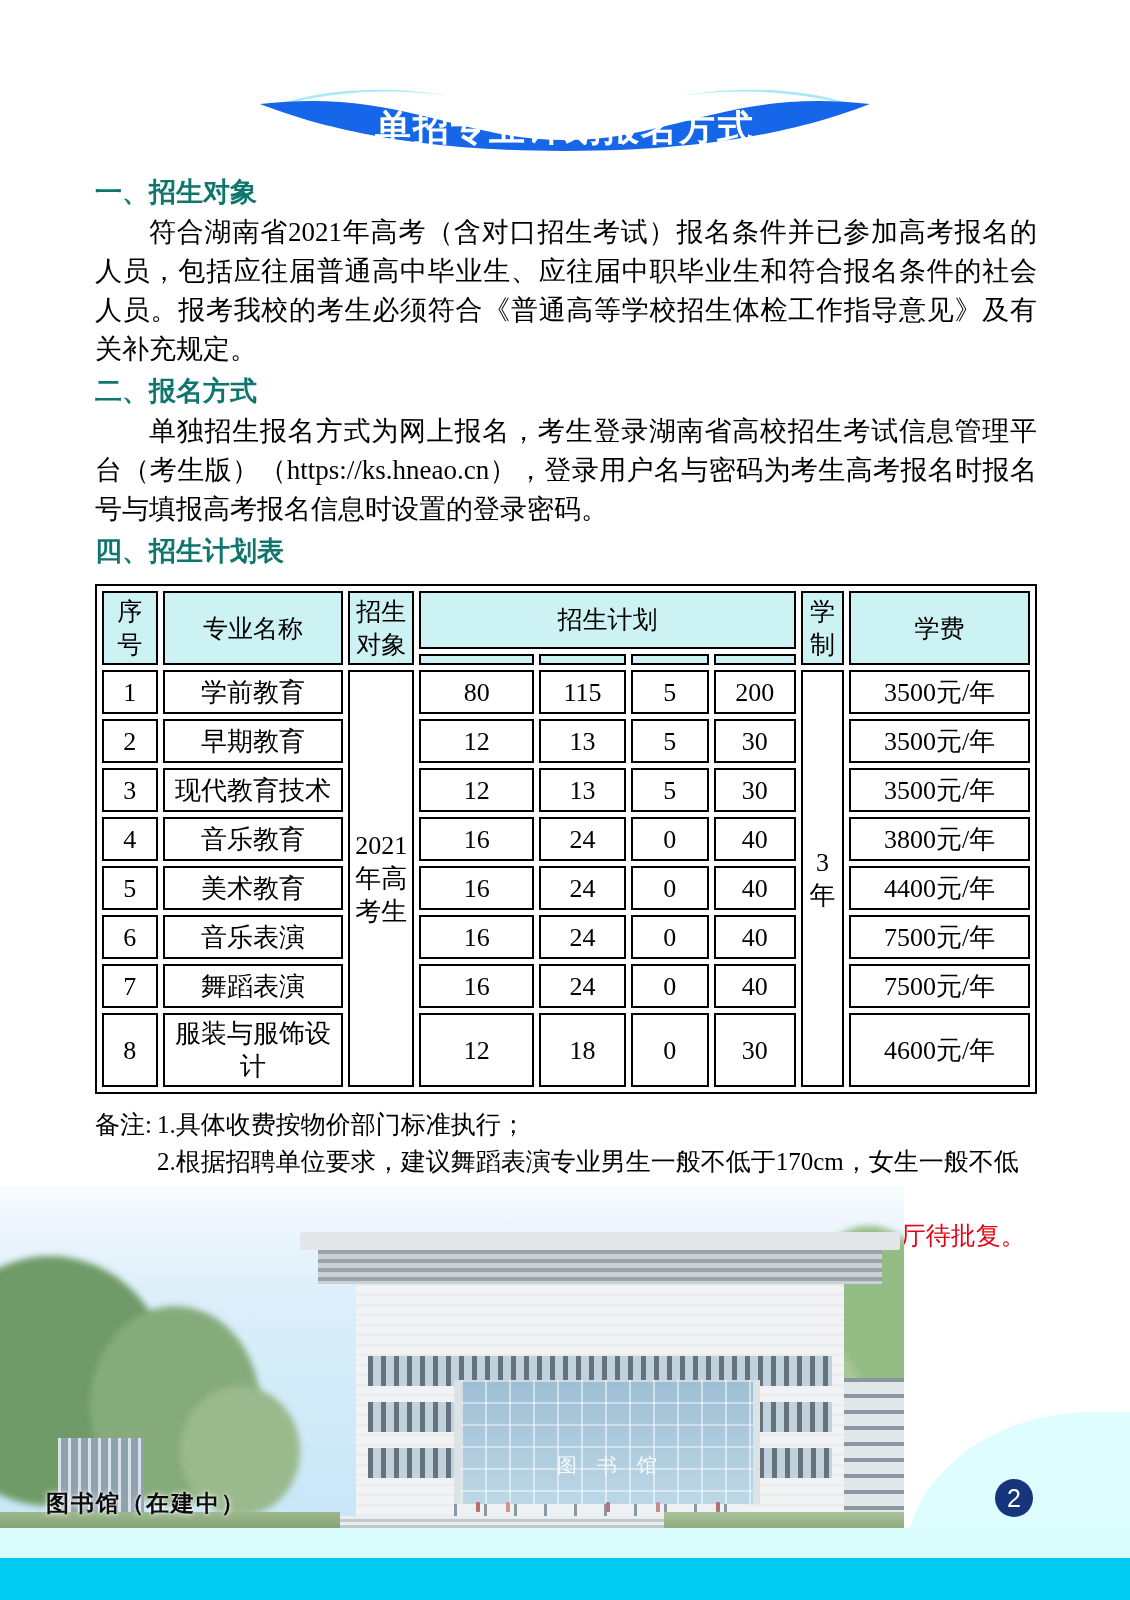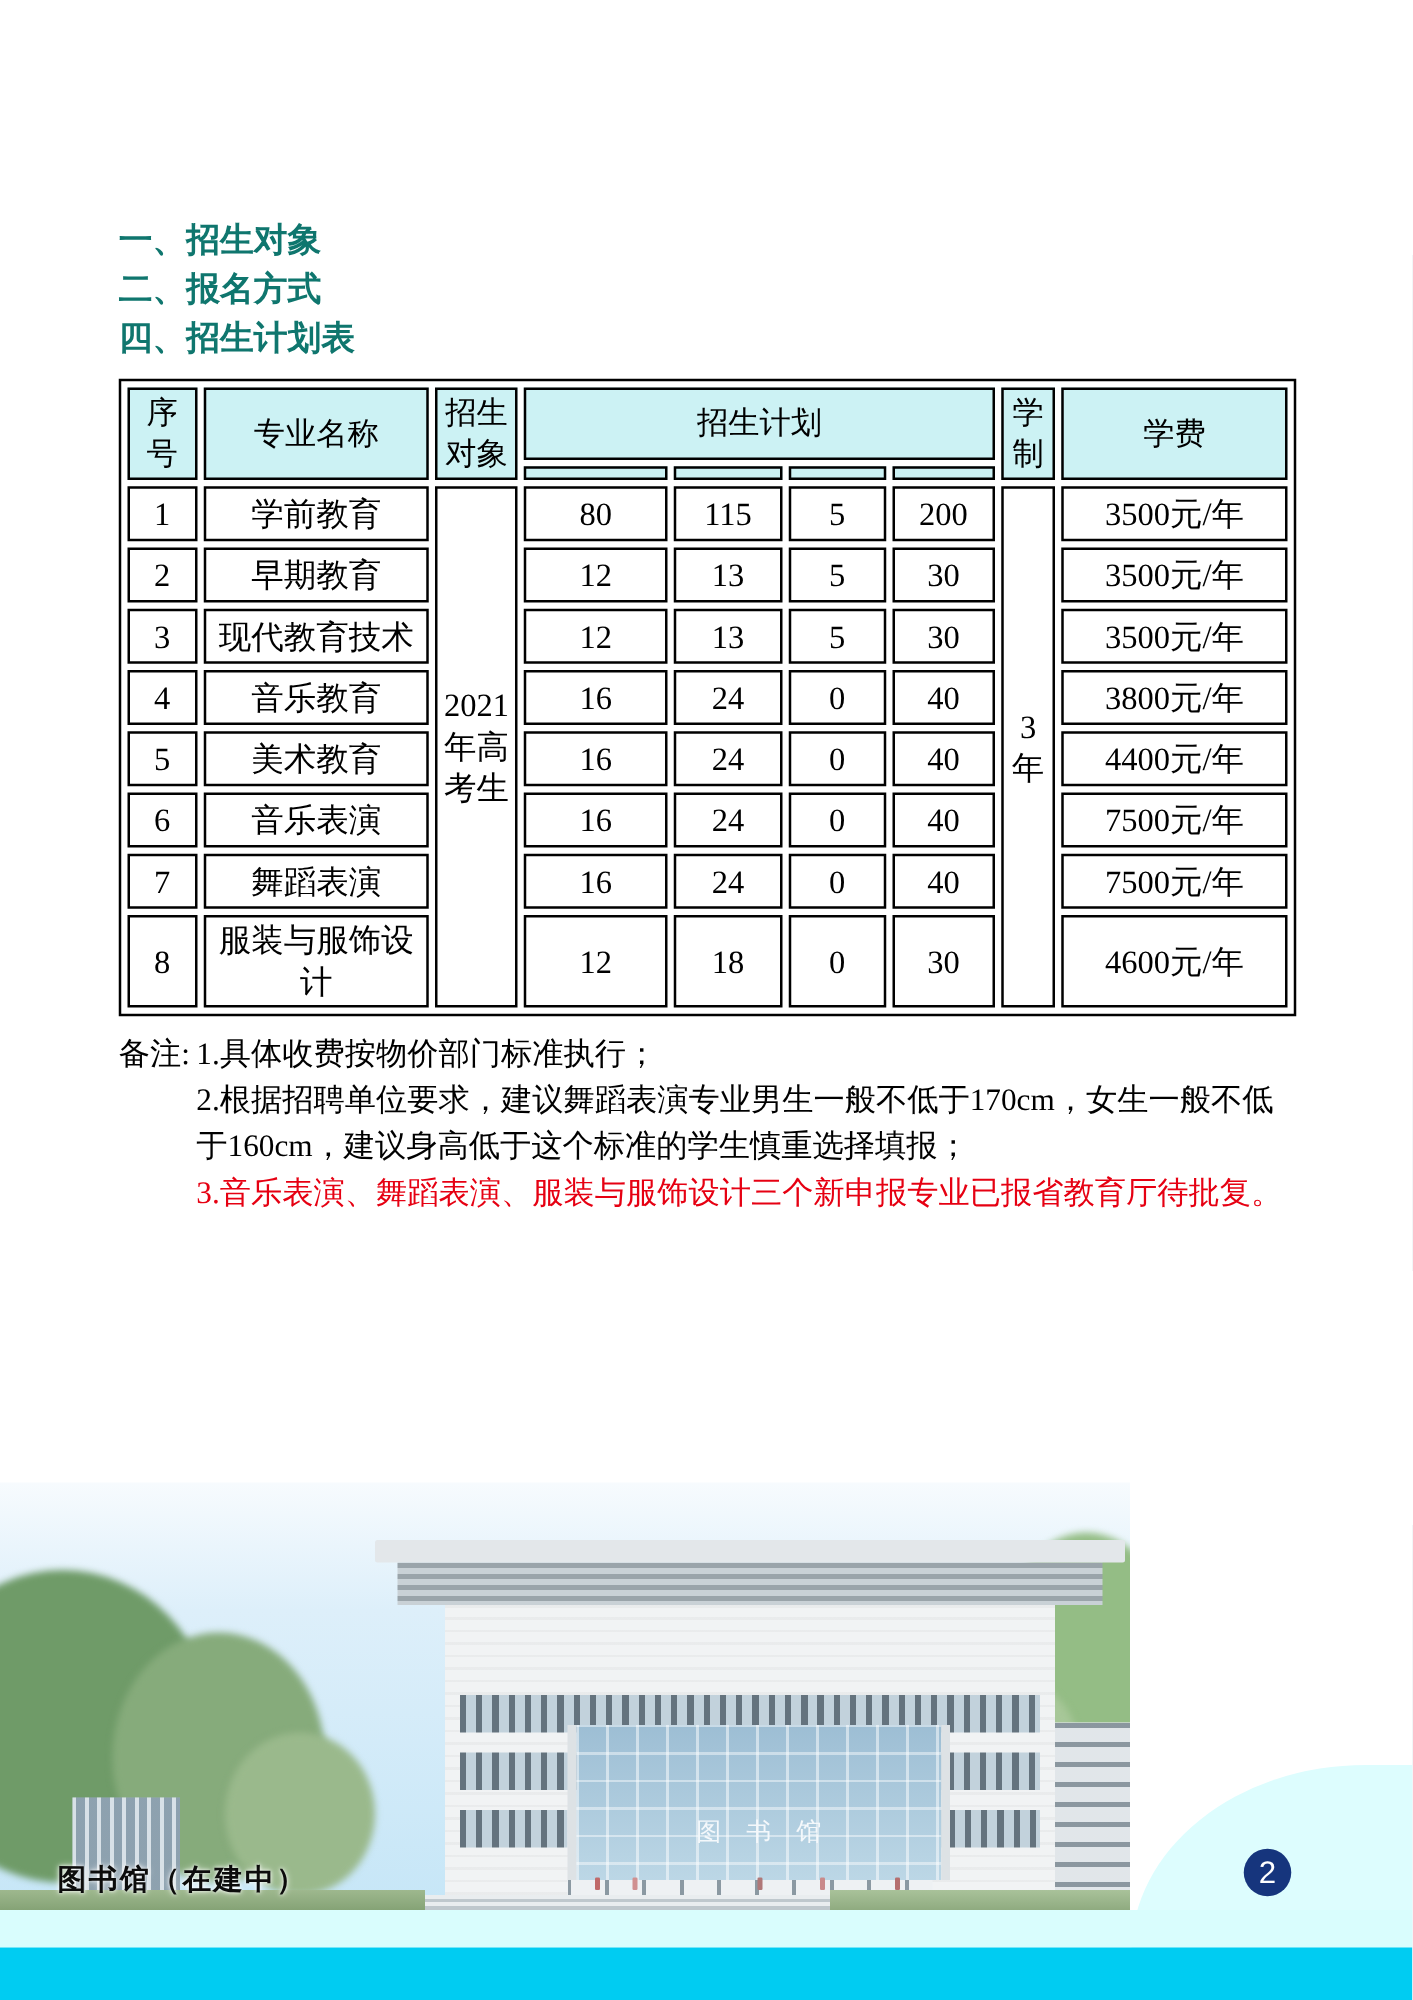--- a/index.html
+++ b/index.html
@@ -86,26 +86,37 @@
   .band-cyan{position:absolute;left:0;top:1558px;width:1130px;height:42px;background:#00ccf2;}
   .page-badge{position:absolute;left:995px;top:1479px;width:38px;height:38px;border-radius:50%;
       background:#16357d;color:#fff;font-family:"Liberation Sans","DejaVu Sans",sans-serif;
       font-size:25px;line-height:38px;text-align:center;}
 </style>
 </head>
 <body>
 
 <div class="page">
 
+  <div class="banner">
+    <svg width="614" height="64" viewBox="0 0 614 64">
+      <path d="M 18 18 C 80 2 140 0 190 8 C 130 -4 55 2 18 18 Z" fill="#a9e9f8"></path>
+      <path d="M 596 18 C 534 2 474 0 424 8 C 484 -4 559 2 596 18 Z" fill="#a9e9f8"></path>
+      <path d="M 2 16 C 140 0 200 52 307 52 C 414 52 474 0 612 16
+               C 560 36 470 63 307 63 C 144 63 54 36 2 16 Z" fill="#1566e8"></path>
+    </svg>
+    <div class="banner-title">单招专业计划报名方式</div>
+  </div>
 
   <div class="content">
 
     <div class="sec-heading">一、招生对象</div>
+    <p class="sec-body">符合湖南省2021年高考（含对口招生考试）报名条件并已参加高考报名的人员，包括应往届普通高中毕业生、应往届中职毕业生和符合报名条件的社会人员。报考我校的考生必须符合《普通高等学校招生体检工作指导意见》及有关补充规定。</p>
 
     <div class="sec-heading">二、报名方式</div>
+    <p class="sec-body">单独招生报名方式为网上报名，考生登录湖南省高校招生考试信息管理平台（考生版）（https://ks.hneao.cn），登录用户名与密码为考生高考报名时报名号与填报高考报名信息时设置的登录密码。</p>
 
 
     <div class="sec-heading">四、招生计划表</div>
 
     <div class="tbl-wrap">
       <table class="plan">
         <colgroup>
           <col class="c-no">
             <col class="c-major">
             <col class="c-target">

